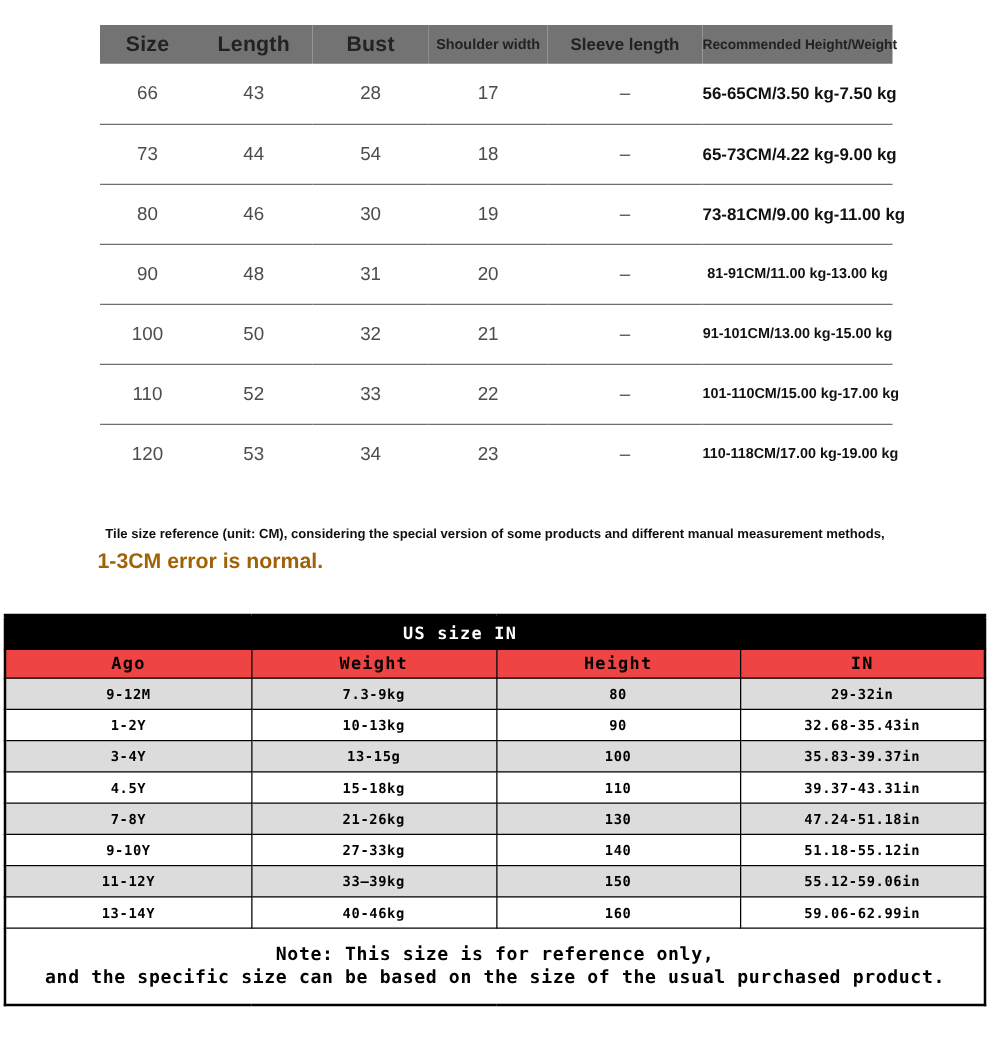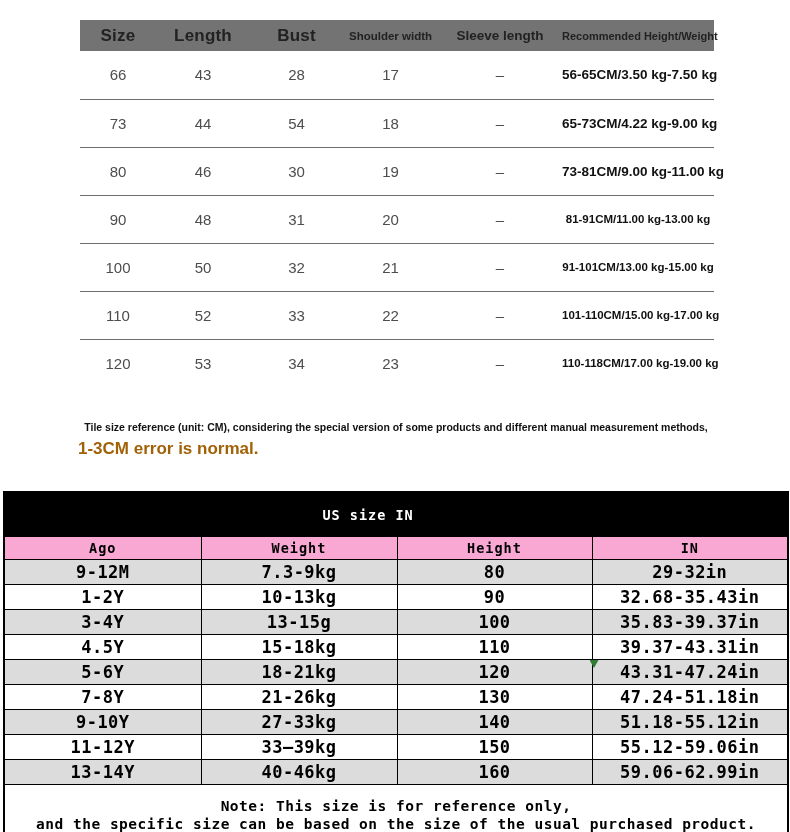--- a/index.html
+++ b/index.html
@@ -77,35 +77,35 @@
     border-top:3px solid #000000;
   }
   table.us-table td, table.us-table th {
     border:1px solid #000000;
     text-align:center;
     vertical-align:middle;
   }
   td.banner {
     background:#000000;
     color:#ffffff;
-    height:44px;
+    height:27px;
     text-align:right;
     padding-right:56px;
     font-size:13.5px;
     letter-spacing:1px;
   }
   tr.col-head th {
     height:23px;
     font-size:13.5px;
     letter-spacing:1px;
-    background:#f9a8d4;
+    background:#ef4444;
   }
   tbody.us-body td {
     height:25px;
-    font-size:17px;
+    font-size:11px;
     letter-spacing:0.5px;
     background:#ffffff;
   }
   tbody.us-body tr:nth-child(odd) td { background:#dcdcdc; }
   td.rel { position:relative; }
   .marker {
     position:absolute;
     top:0; left:-3px;
     width:9px; height:8px;
     background:#2e7d32;
@@ -244,29 +244,20 @@
       <td>100</td>
       <td>35.83-39.37in</td>
     </tr>
     <tr>
       <td>4.5Y</td>
       <td>15-18kg</td>
       <td>110</td>
       <td>39.37-43.31in</td>
     </tr>
     <tr>
-      <td>5-6Y</td>
-      <td>18-21kg</td>
-      <td>120</td>
-      <td class="rel">
-        <span class="marker"></span>
-        <span>43.31-47.24in</span>
-      </td>
-    </tr>
-    <tr>
       <td>7-8Y</td>
       <td>21-26kg</td>
       <td>130</td>
       <td>47.24-51.18in</td>
     </tr>
     <tr>
       <td>9-10Y</td>
       <td>27-33kg</td>
       <td>140</td>
       <td>51.18-55.12in</td>

